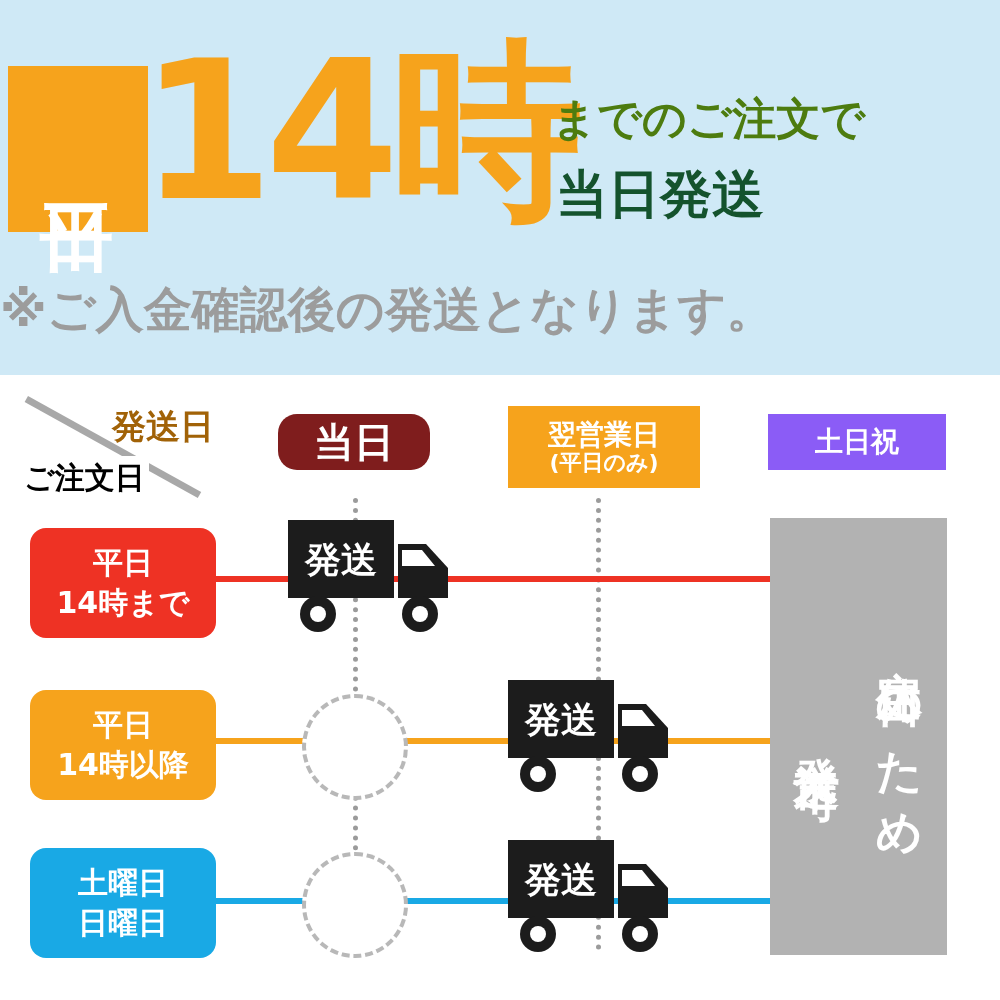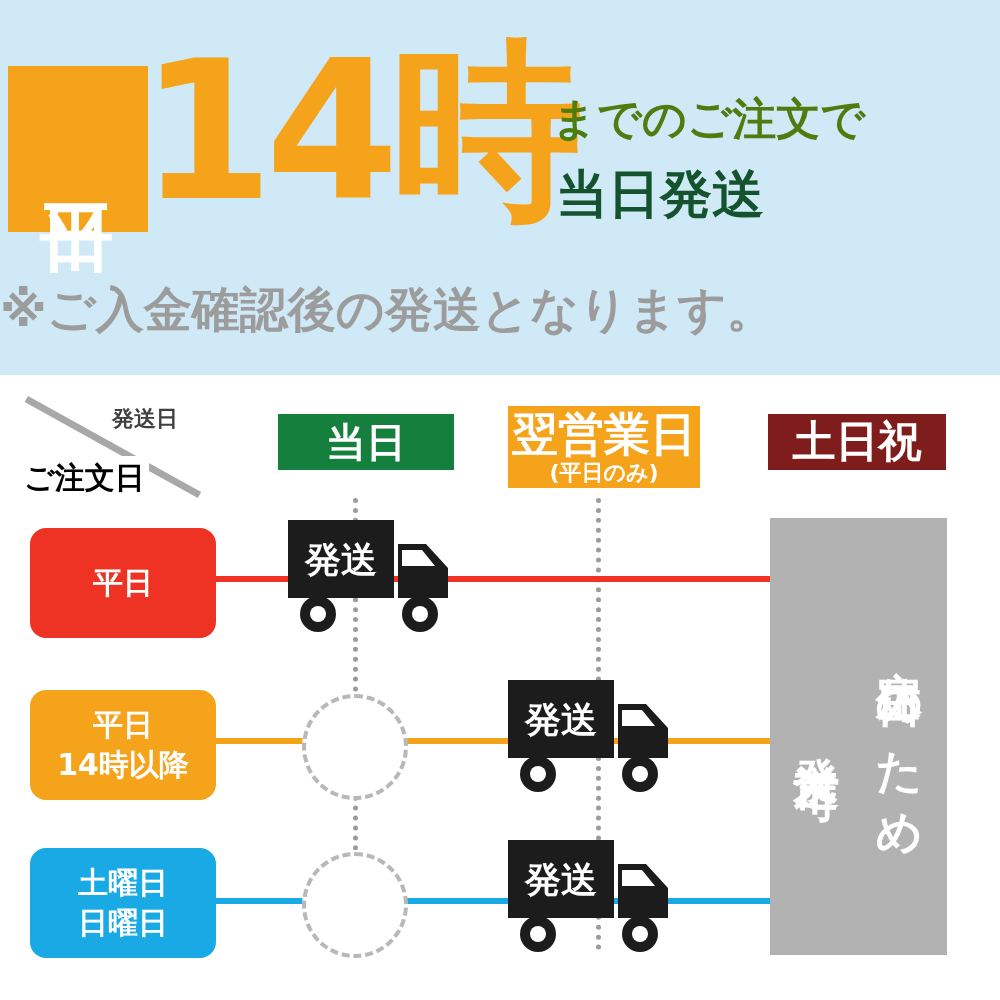--- a/index.html
+++ b/index.html
@@ -39,38 +39,38 @@
     text-align: left; font-size: 48px; font-weight: 700; color: #9c9c9c;
     white-space: nowrap;
   }
   
   .corner-line {
     position: absolute; left: 28px; top: 396px; width: 198px; height: 7px;
     background: #a8a8a8; transform: rotate(29deg); transform-origin: left top;
   }
   .corner-top-label {
     position: absolute; left: 112px; top: 404px;
-    font-size: 22px; color: #404040; font-weight: 600;
+    font-size: 34px; color: #a16207; font-weight: 600;
   }
   .corner-bottom-label {
     position: absolute; left: 20px; top: 456px;
     font-size: 30px; color: #000000; font-weight: 600;
     background: #fff; padding: 2px 4px;
   }
   
   .col-head {
     position: absolute; color: #fff; font-weight: 800;
     display: flex; flex-direction: column; align-items: center; justify-content: center;
     text-align: center;
   }
-  .col-head.red   { left: 278px; top: 414px; width: 176px; height: 56px; background: #15803d; font-size: 40px; }
+  .col-head.red   { left: 278px; top: 414px; width: 152px; height: 56px; background: #7f1d1d; font-size: 40px; border-radius: 19px; }
   .col-head.orange{ left: 508px; top: 406px; width: 192px; height: 82px; background: #f6a31c; }
-  .col-head.orange .l1 { font-size: 46px; line-height: 1.15; }
+  .col-head.orange .l1 { font-size: 28px; line-height: 1.15; }
   .col-head.orange .l2 { font-size: 22px; line-height: 1.1; }
-  .col-head.blue  { left: 768px; top: 414px; width: 178px; height: 56px; background: #7f1d1d; font-size: 43px; }
+  .col-head.blue  { left: 768px; top: 414px; width: 178px; height: 56px; background: #8b5cf6; font-size: 28px; }
   
   .dot-line {
     position: absolute; width: 0; border-left: 5px dotted #9b9b9b;
     top: 498px; height: 452px;
   }
   .dot-line.c1 { left: 353px; }
   .dot-line.c2 { left: 596px; }
   
   .hline { position: absolute; left: 210px; width: 562px; height: 6px; }
   .hline.red    { top: 576px; background: #ee3224; }
@@ -178,20 +178,21 @@
       <path d="M114,30 L134,30 L147,46 L114,46 Z" fill="#ffffff"></path>
       <circle cx="30" cy="94" r="18" fill="#1c1c1c"></circle>
         <circle cx="30" cy="94" r="8" fill="#ffffff"></circle>
       <circle cx="132" cy="94" r="18" fill="#1c1c1c"></circle>
         <circle cx="132" cy="94" r="8" fill="#ffffff"></circle>
     </svg>
   </div>
 
   <div class="row-label red">
     <span>平日</span>
+    <span>14時まで</span>
   </div>
   <div class="row-label orange">
     <span>平日</span>
     <span>14時以降</span>
   </div>
   <div class="row-label blue">
     <span>土曜日</span>
     <span>日曜日</span>
   </div>
 

